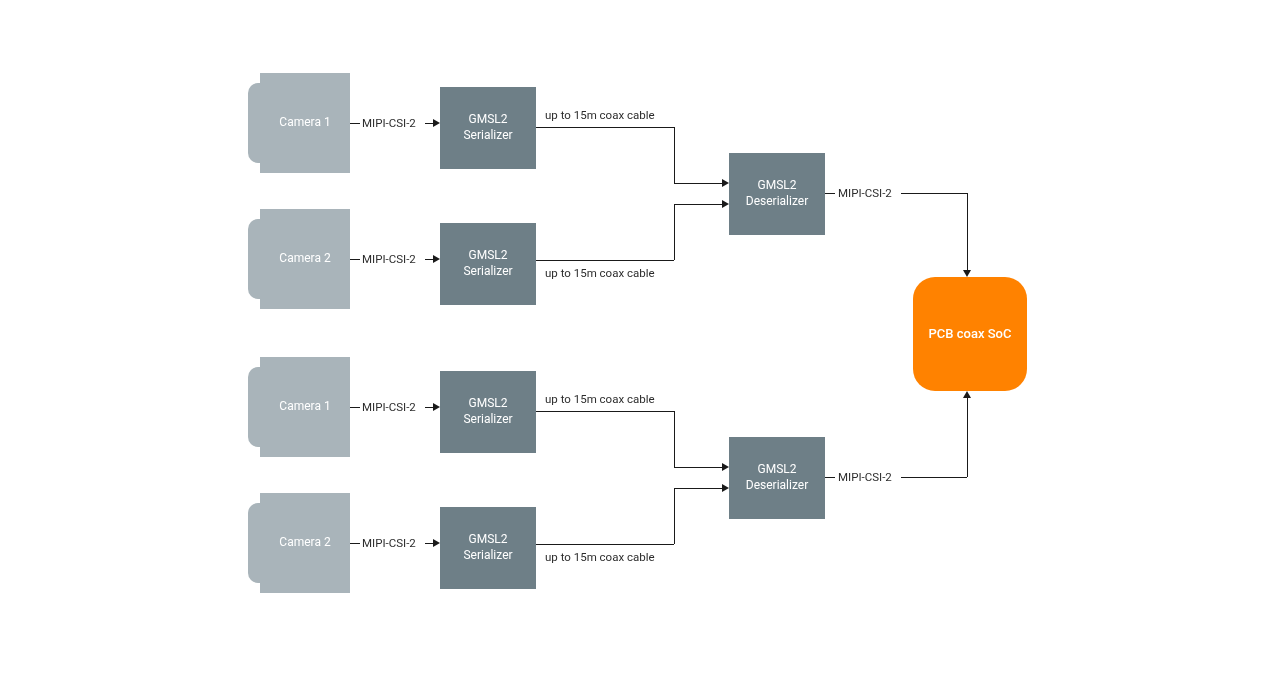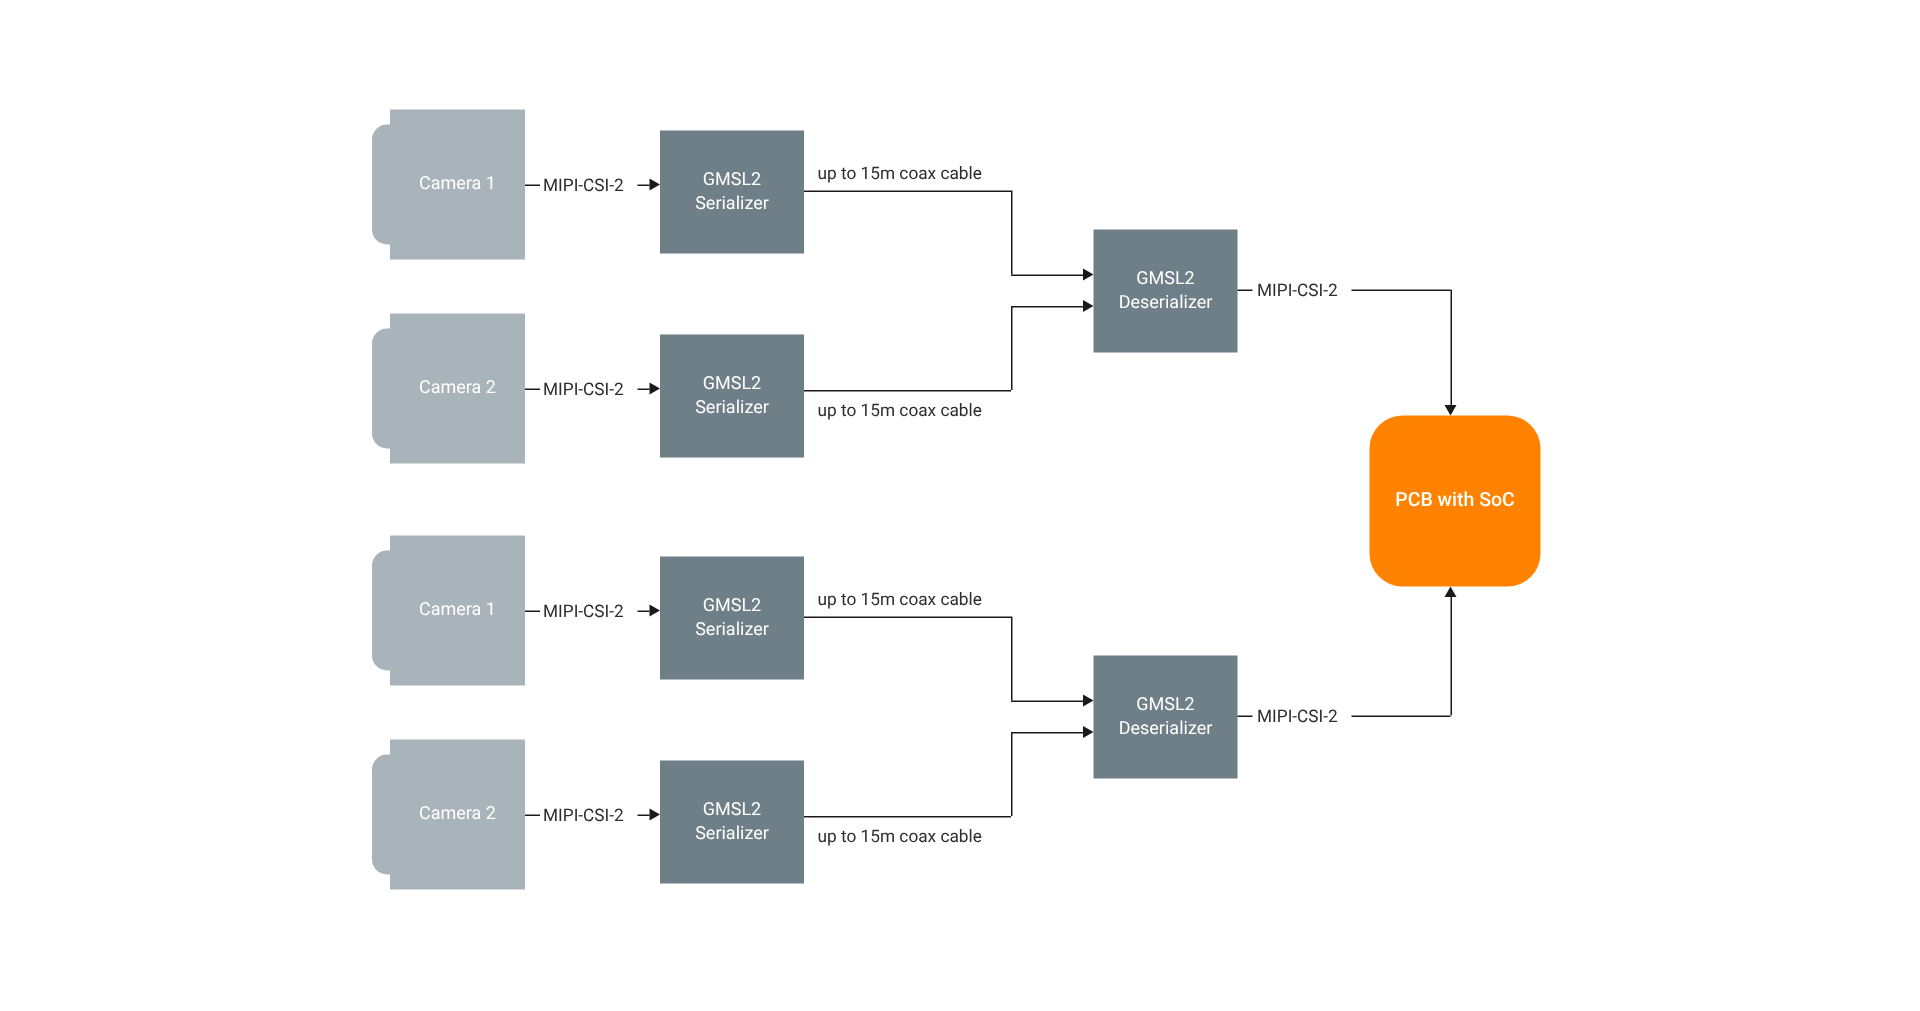--- a/index.html
+++ b/index.html
@@ -191,14 +191,14 @@
   <span>GMSL2
 Deserializer</span>
 </div>
 <div class="hline" style="left:825px; top:477px; width:10px;"></div>
 <div class="conn-label" style="left:838px; top:470px;">MIPI-CSI-2</div>
 <div class="hline" style="left:901px; top:477px; width:66px;"></div>
 <div class="vline" style="left:967px; top:398px; height:79px;"></div>
 <div class="arrow-u" style="left:963px; top:391px;"></div>
 
 <div class="node soc" style="left:913px; top:277px;">
-  <span>PCB with SoC</span>
+  <span>PCB coax SoC</span>
 </div>
 
 </body></html>

